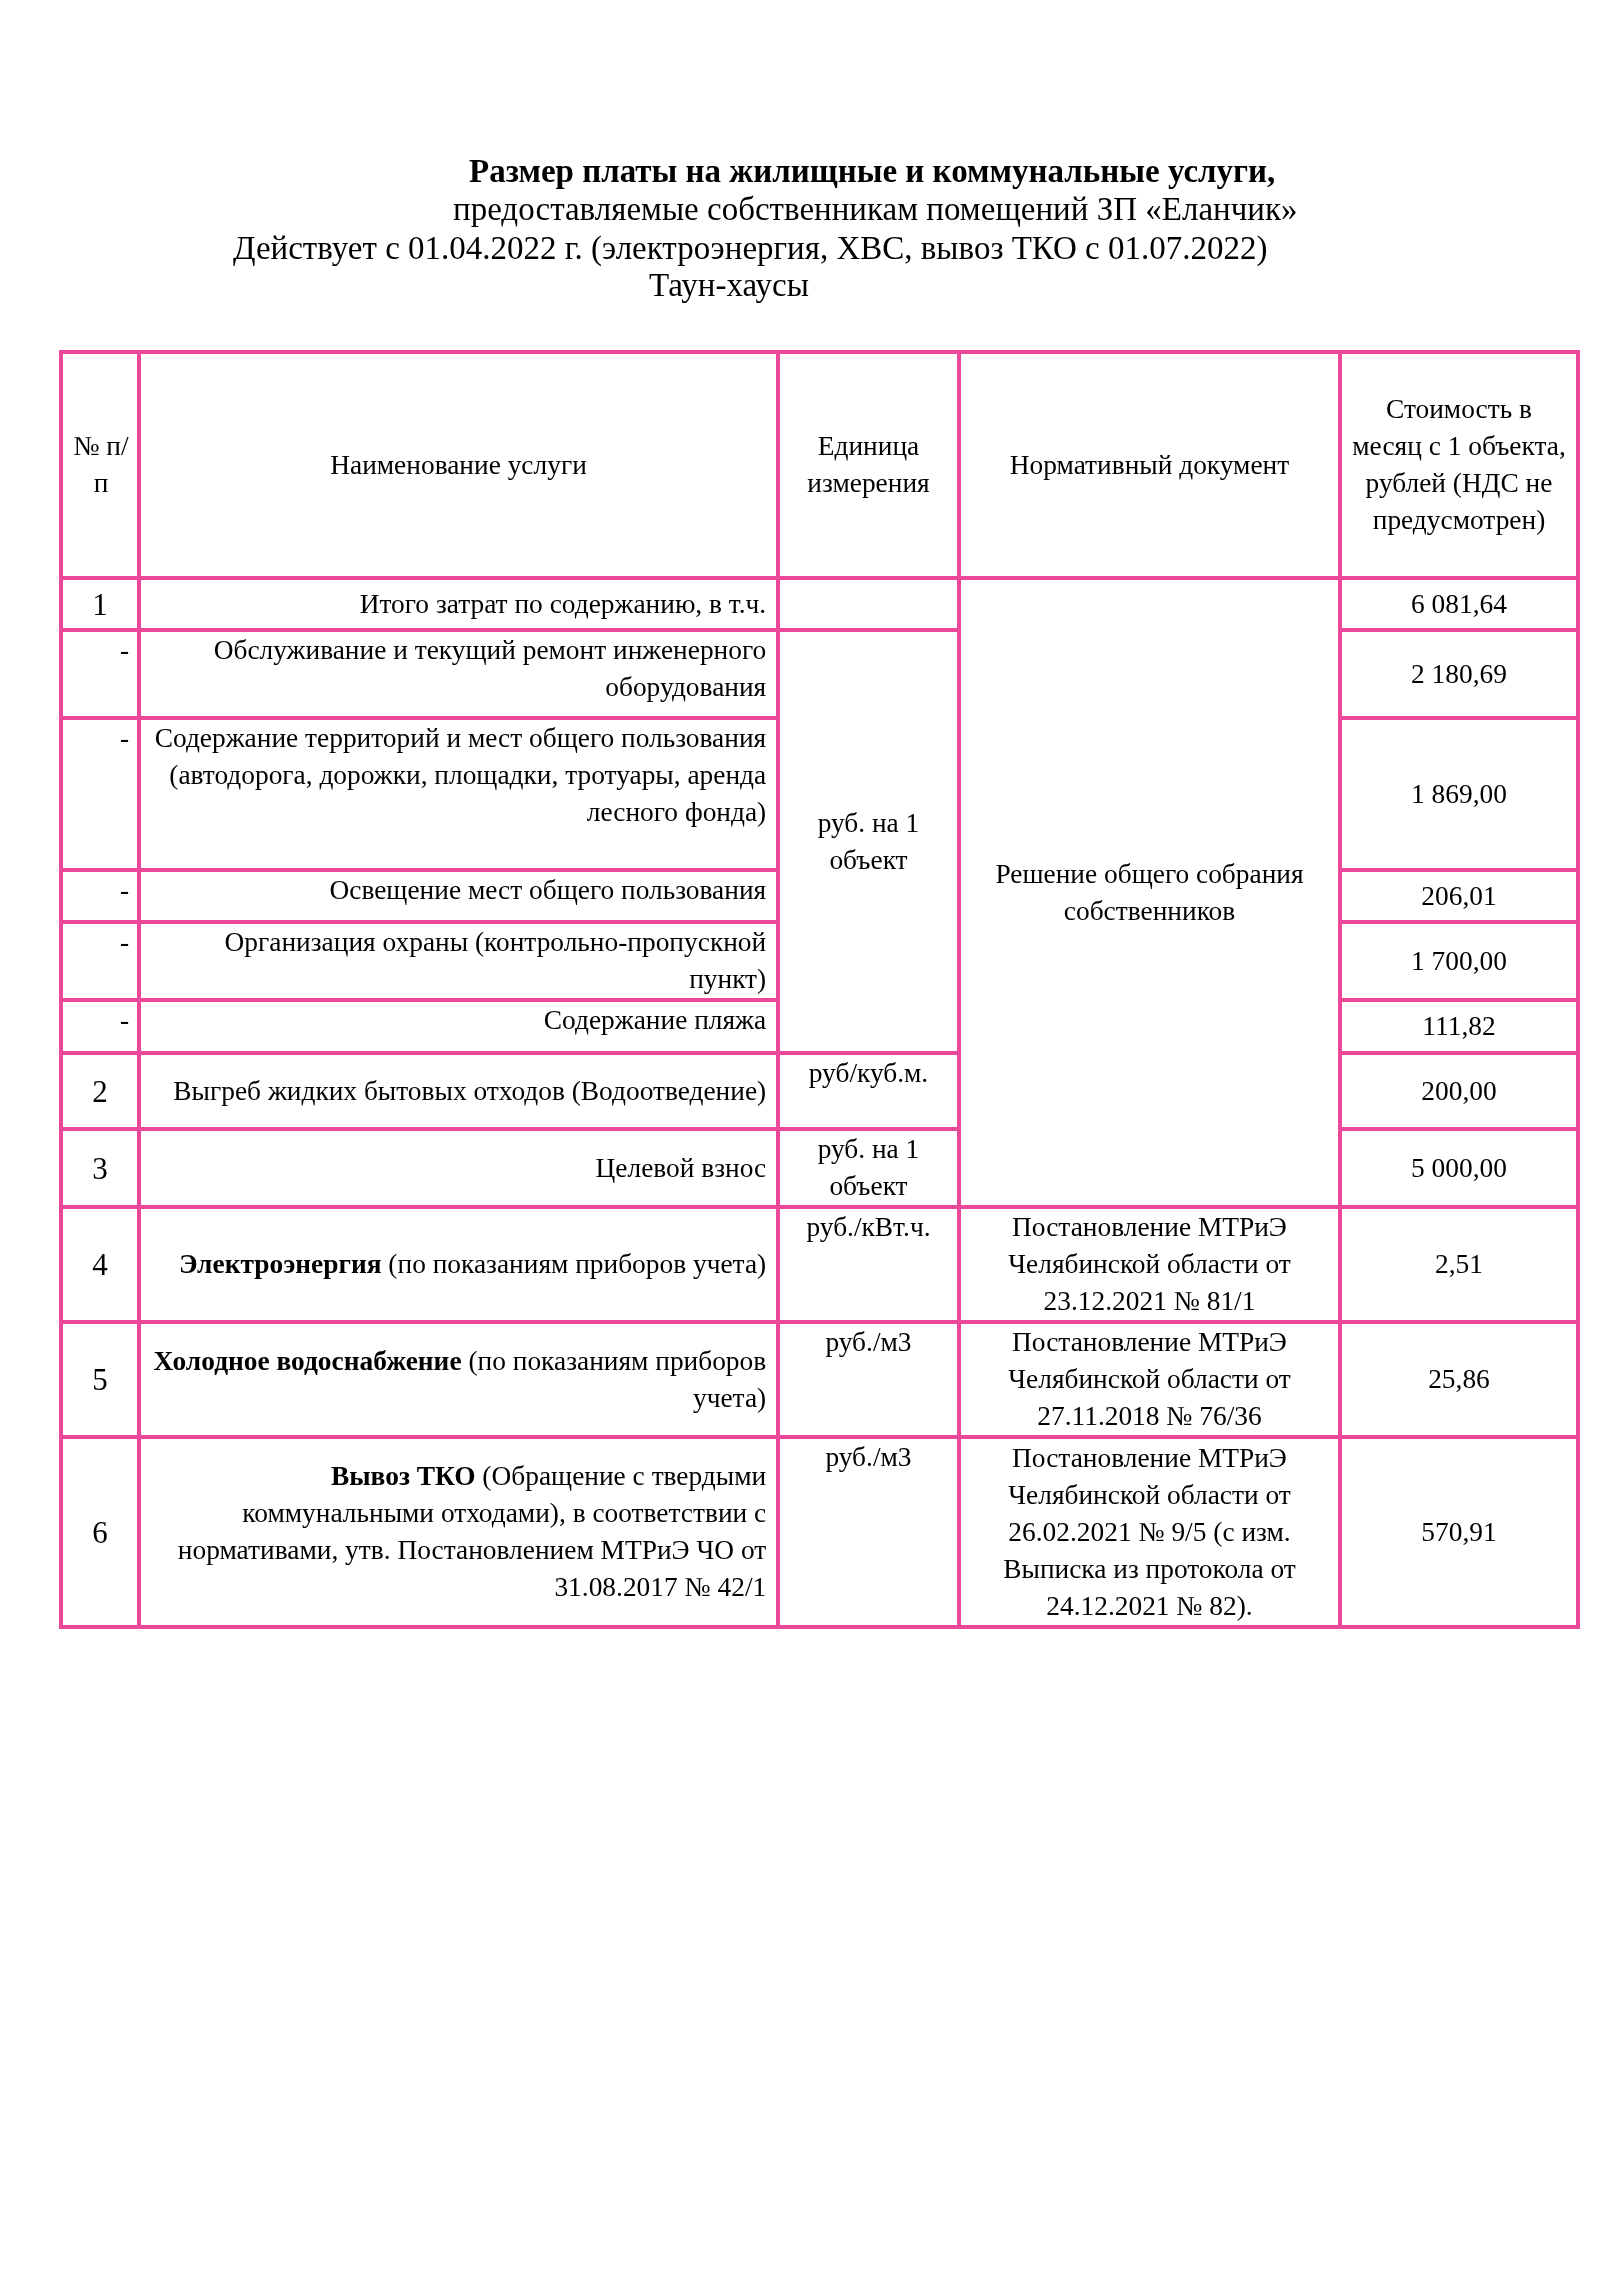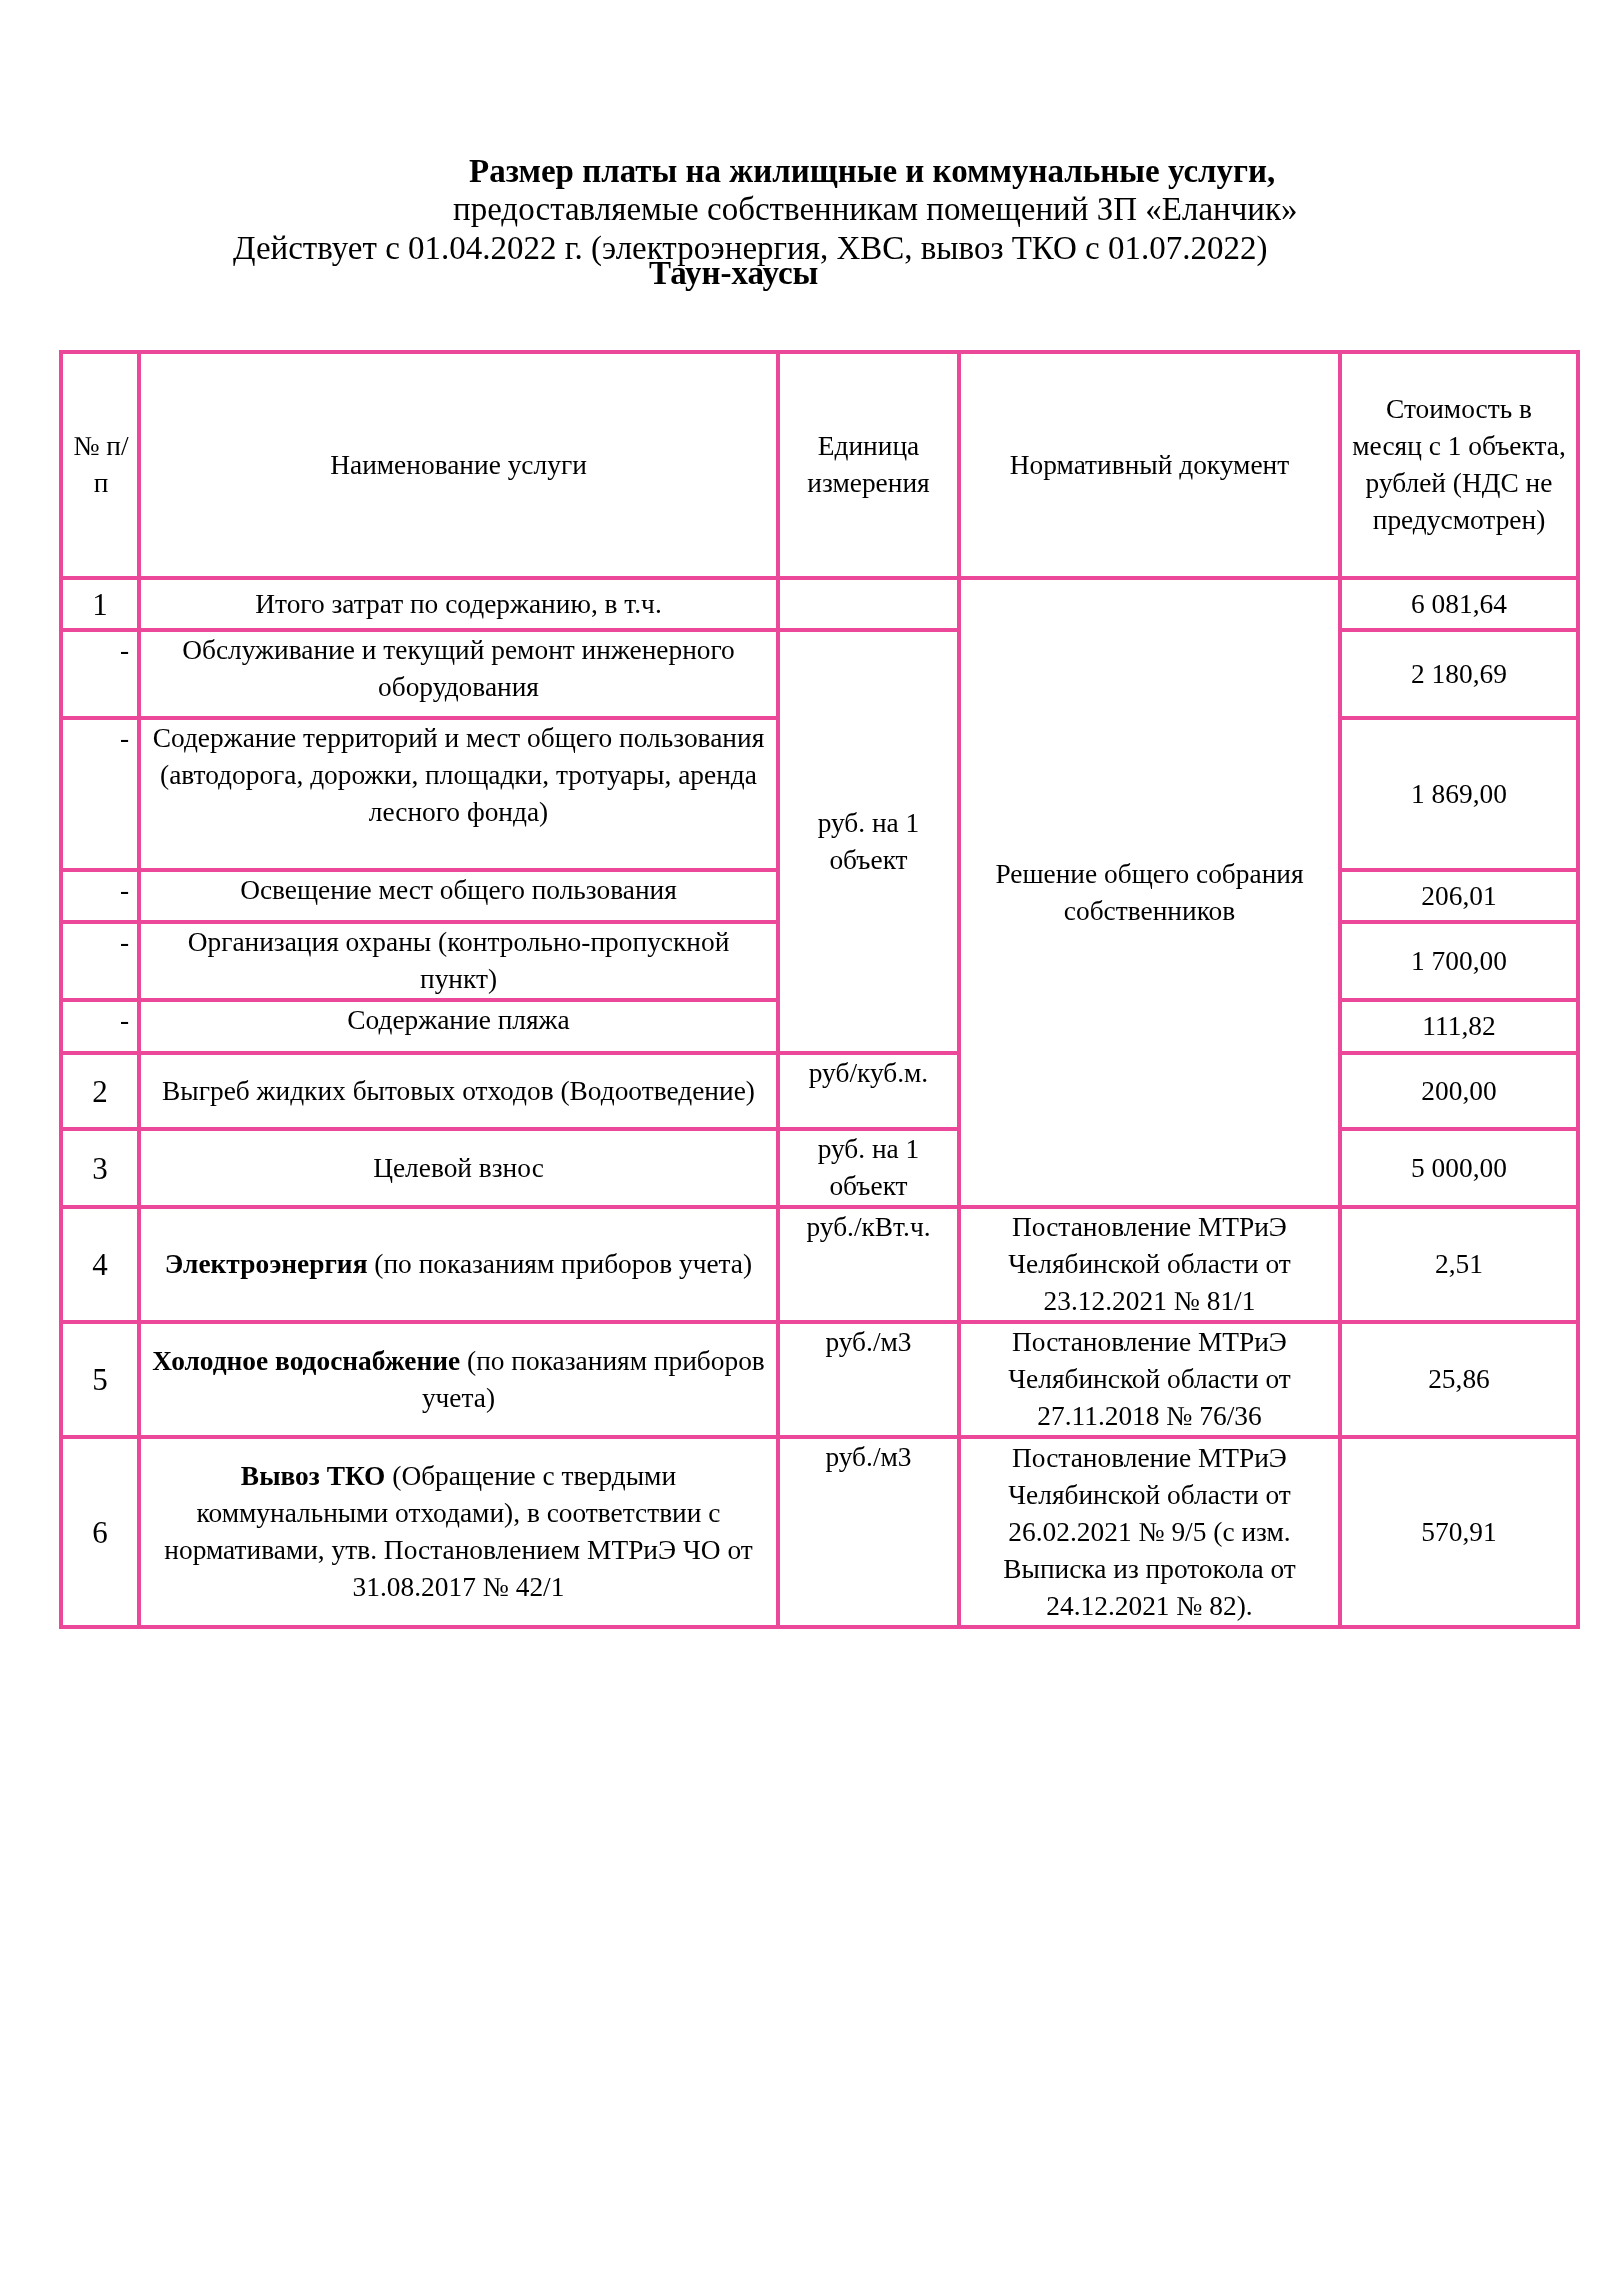--- a/index.html
+++ b/index.html
@@ -6,32 +6,32 @@
   body {
     width: 1621px; height: 2293px; position: relative; overflow: hidden;
     font-family: "Liberation Serif", "DejaVu Serif", serif; color: #000;
   }
   .heading {
     position: absolute; left: 0; width: 1621px; font-size: 33px; line-height: 39px;
   }
   .h1 { top: 152px; left: 469px; width: auto; font-weight: bold; }
   .h2 { top: 190px; left: 453px; width: auto; font-weight: normal; }
   .h3 { top: 229px; left: 216px; width: auto; font-weight: normal; margin-left: 17px; }
-  .h4 { top: 254px; left: 649px; width: auto; font-weight: bold; }
+  .h4 { top: 266px; left: 649px; width: auto; font-weight: normal; }
 
   table.tariffs {
     position: absolute; left: 59px; top: 350px; width: 1518px;
     border-collapse: collapse; table-layout: fixed;
     font-size: 27.4px; line-height: 37px;
   }
   table.tariffs td, table.tariffs th {
     border: 4px solid #ec4899; padding: 0 9.8px; vertical-align: middle; font-weight: normal;
   }
   .c-num { text-align: right; padding-right: 7.8px !important; }
-  .c-name { text-align: center; }
+  .c-name { text-align: right; }
   .c-unit, .c-doc, .c-cost { text-align: center; }
   th.c-num { text-align: center; vertical-align: bottom; padding-bottom: 5.9px; margin-left: 20px; }
   .bold { font-weight: bold; }
   .top { vertical-align: top !important; }
   .num-big { font-size: 31px; font-weight: bold; text-align: center !important; padding: 0 !important; }
   tr.hdr { height: 226px; }
 </style>
 </head>
 <body>
 

